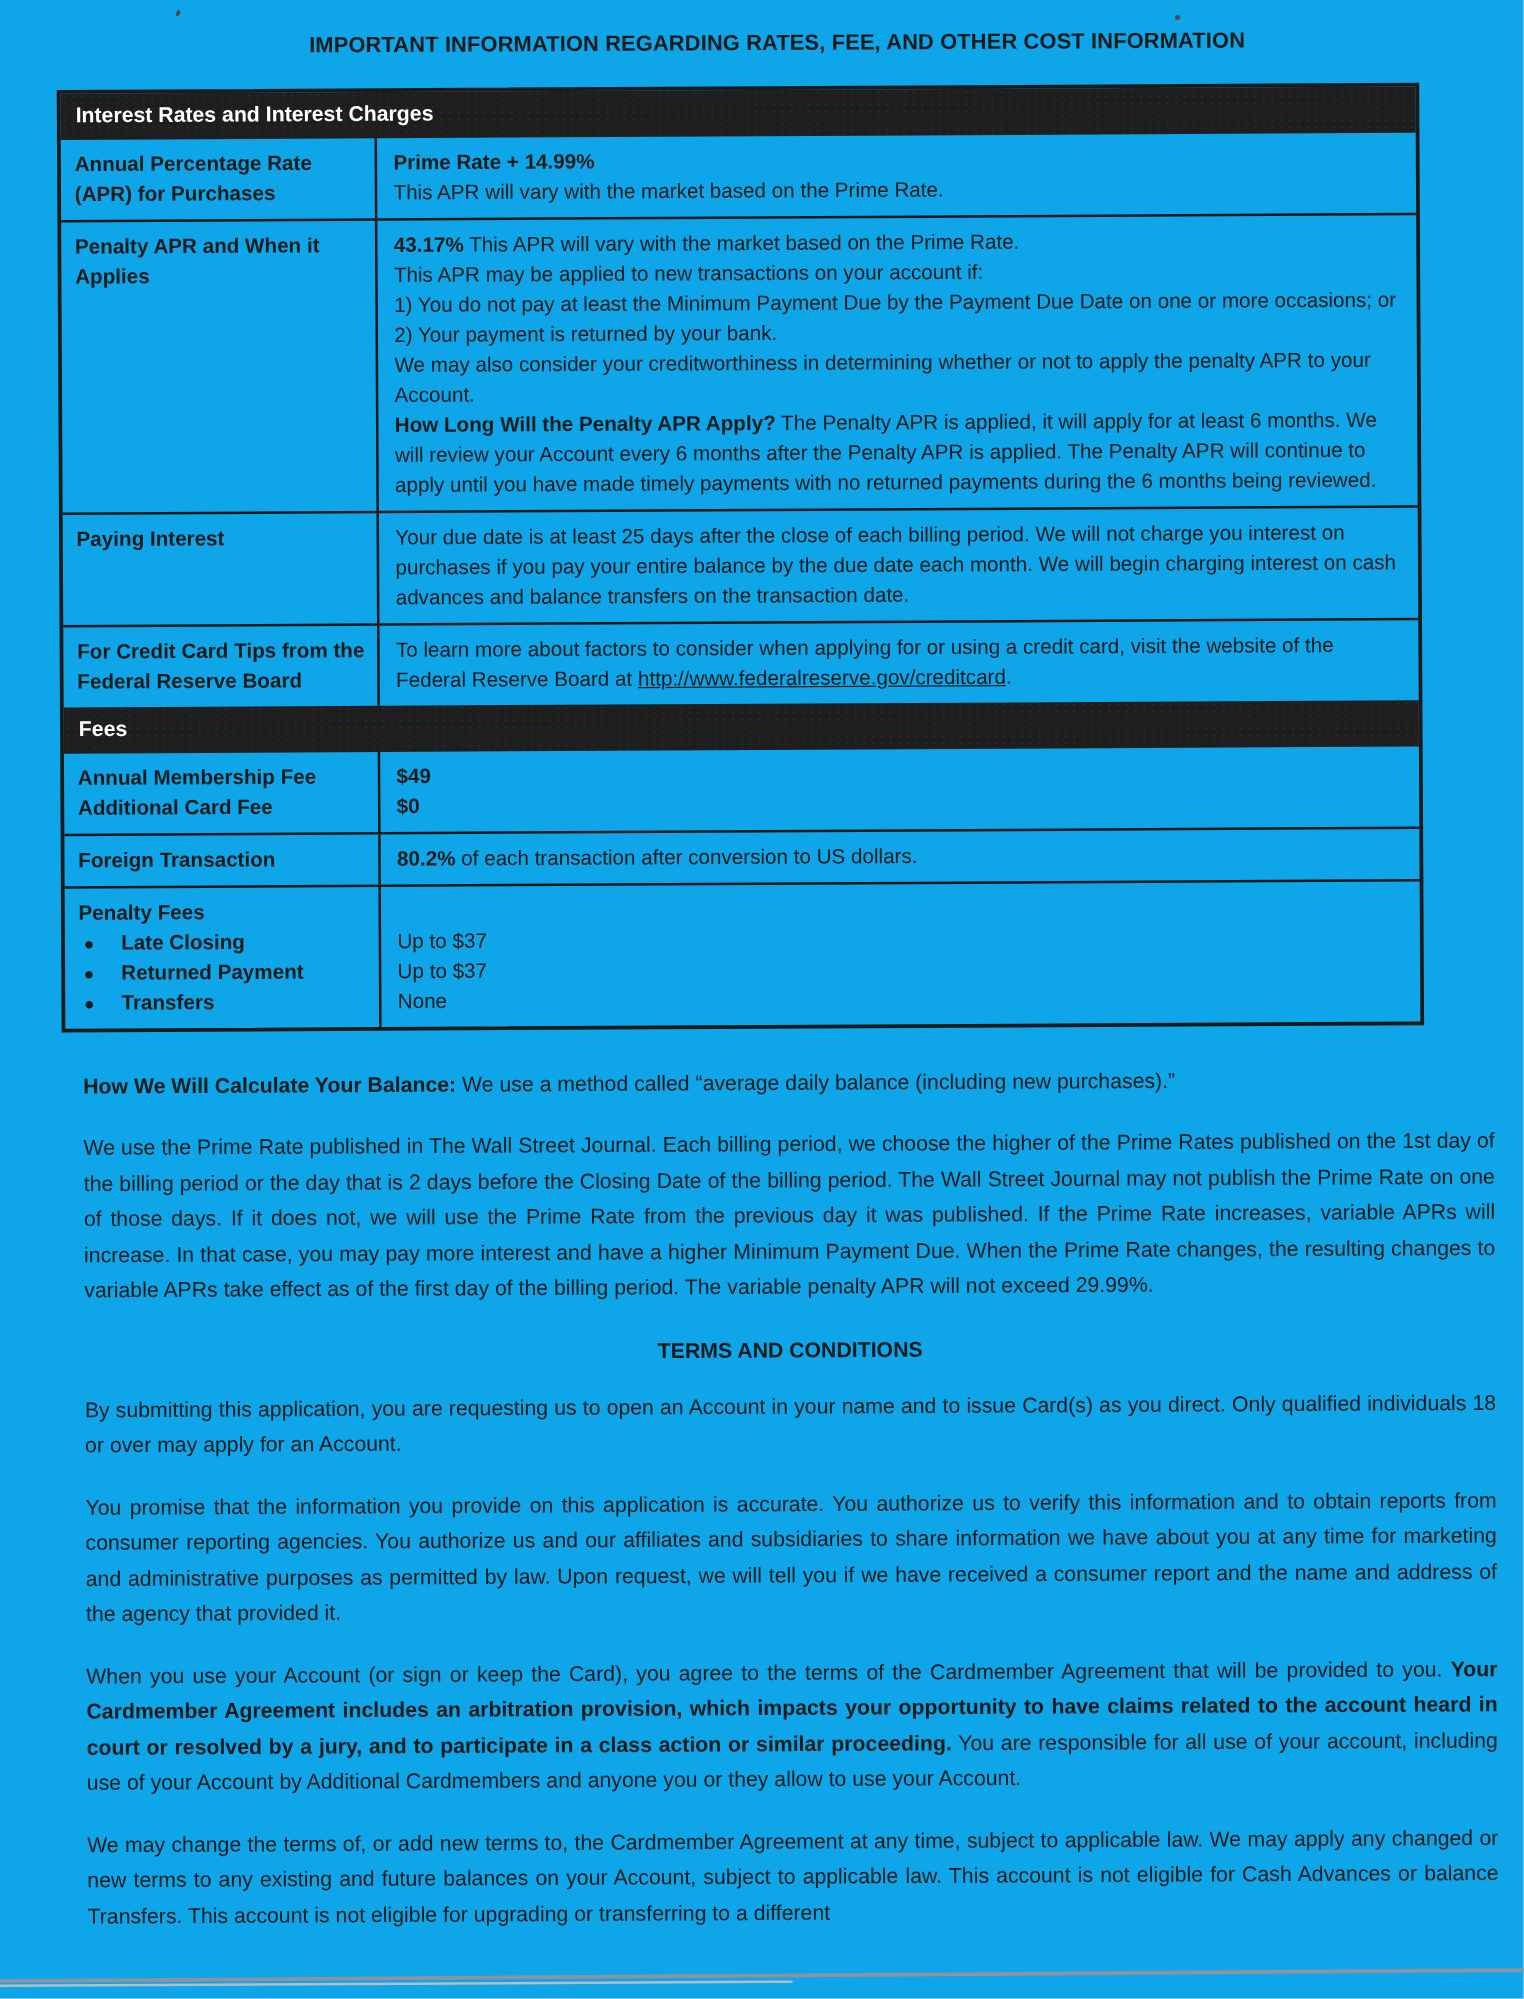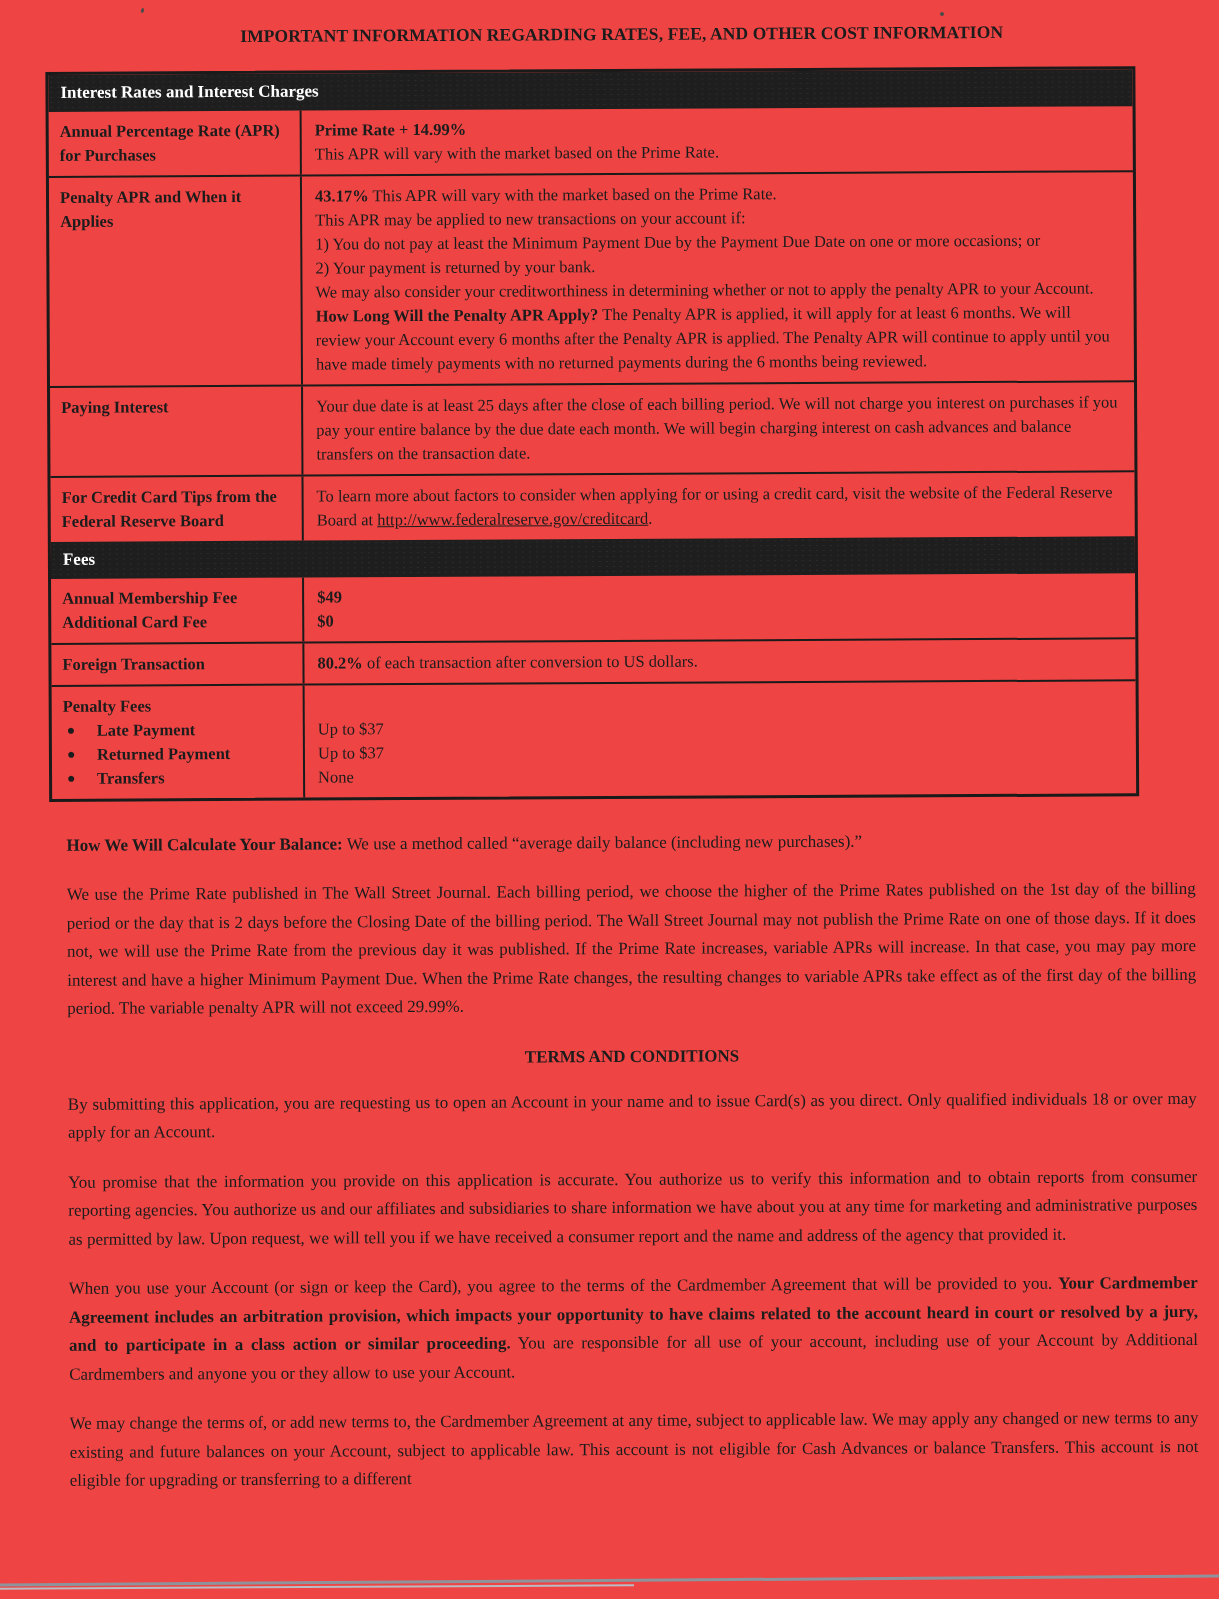--- a/index.html
+++ b/index.html
@@ -6,22 +6,21 @@
     margin: 0; padding: 0;
     width: 1219px; height: 1599px;
     background: #ffffff;
     overflow: hidden;
     font-family: "Liberation Sans", sans-serif;
     color: #1c1c1c;
   }
   .sheet {
     position: relative;
     width: 1219px; height: 1599px;
-    background: #ef4444;
-    font-family: Liberation Serif, serif;
+    background: #0ea5e9;
   }
   .content {
     transform: rotate(-0.3deg);
     transform-origin: 50% 0;
     padding: 14px 28px 0 62px;
     box-sizing: border-box;
   }
   .page-title {
     text-align: center;
     font-weight: bold;
@@ -180,21 +179,21 @@
         <div class="cell-value">
           <span class="b">80.2%</span><span> of each transaction after conversion to US dollars.</span>
         </div>
       </div>
 
       <div class="trow">
         <div class="cell-label">
           <div>Penalty Fees</div>
           <div class="fee-item">
             <span class="bullet">●</span>
-            <span>Late Payment</span>
+            <span>Late Closing</span>
           </div>
           <div class="fee-item">
             <span class="bullet">●</span>
             <span>Returned Payment</span>
           </div>
           <div class="fee-item">
             <span class="bullet">●</span>
             <span>Transfers</span>
           </div>
         </div>

